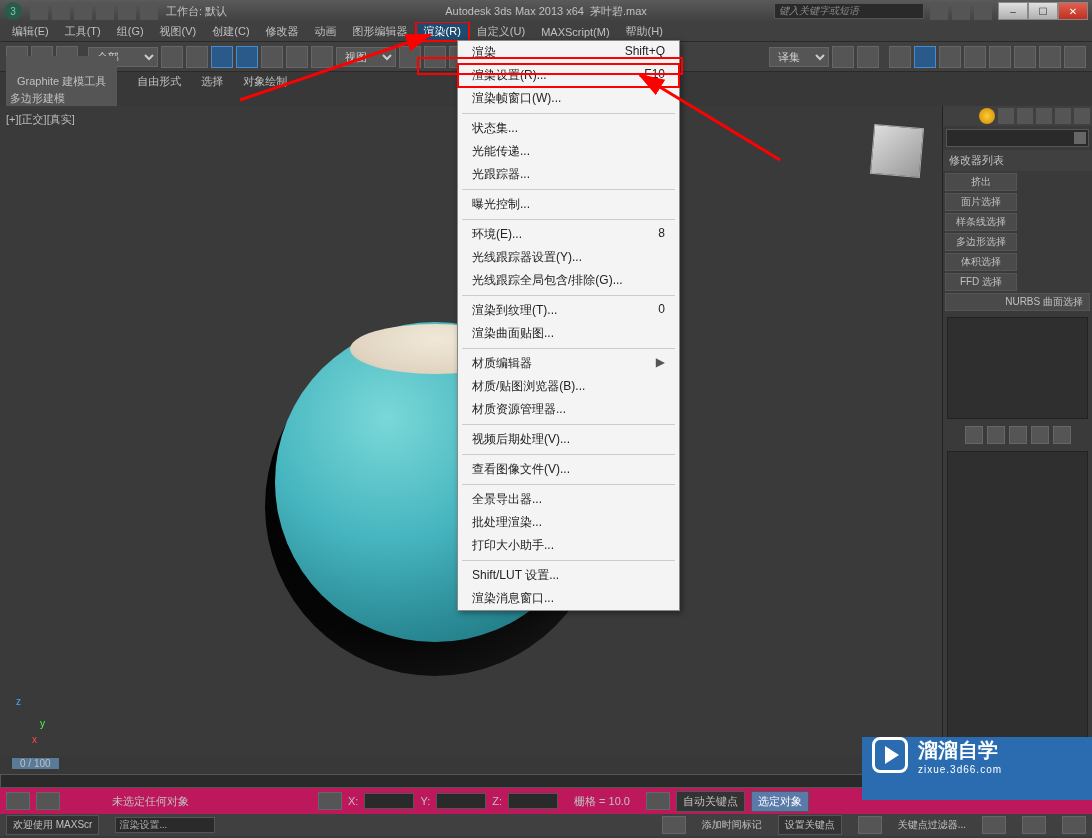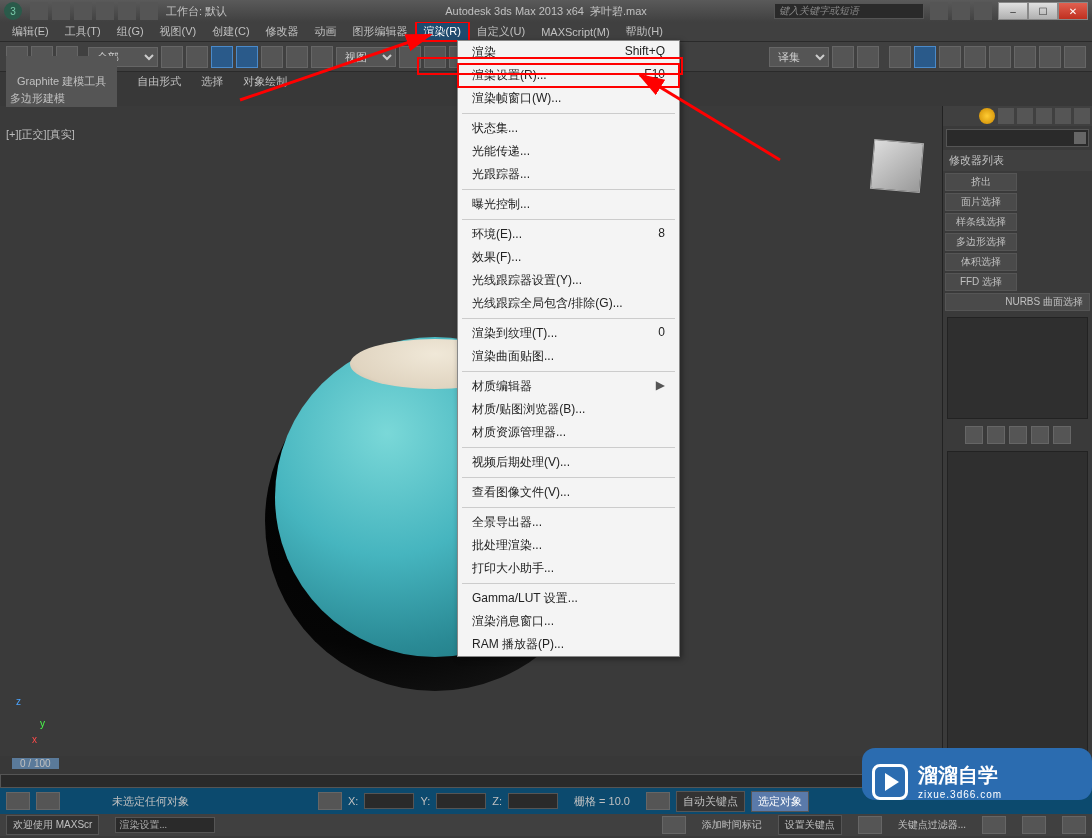--- a/index.html
+++ b/index.html
@@ -30,21 +30,21 @@
 .tb-select { height: 20px; background: #555; border: 1px solid #666; color: #ccc; font-size: 11px; padding: 0 4px; }
 
 
 .subbar { height: 18px; background: #383838; display: flex; align-items: center; padding: 0 6px; gap: 20px; font-size: 11px; }
 .subbar .tab { padding: 17px 10px; background: #4a4a4a; border: 1px solid #555; text-align: center; }
 .subbar .tab.active { background: #555; }
 .subbar2 { height: 16px; background: #383838; padding: 0 10px; font-size: 11px; display: flex; align-items: center; }
 
 
 .main { display: flex; height: 650px; }
-.viewport { flex: 1; background: #3a3a3a; position: relative; overflow: hidden; margin-top: 15px; }
+.viewport { flex: 1; background: #3a3a3a; position: relative; overflow: hidden; }
 .vp-label { position: absolute; top: 6px; left: 6px; font-size: 11px; color: #bbb; }
 .axis { position: absolute; bottom: 12px; left: 12px; width: 40px; height: 40px; }
 .axis span { position: absolute; font-size: 10px; }
 .axis .z { color: #4aa4ff; top: -8px; left: 4px; }
 .axis .y { color: #4aff4a; top: 14px; left: 28px; }
 .axis .x { color: #ff4a4a; top: 30px; left: 20px; }
 .sphere-shadow { position: absolute; left: 265px; top: 230px; width: 340px; height: 340px; border-radius: 50%; background: radial-gradient(circle at 35% 30%, #000 0%, #050505 60%, #202020 100%); }
 .sphere { position: absolute; left: 275px; top: 216px; width: 320px; height: 320px; border-radius: 50%; background: radial-gradient(circle at 35% 30%, #7ad8d8 0%, #46b5bf 40%, #2a8a95 70%, #14686f 100%); }
 .sphere-cap { position: absolute; left: 350px; top: 218px; width: 170px; height: 50px; border-radius: 50%; background: radial-gradient(ellipse at 50% 30%, #f0e8d8 0%, #e0d4c0 70%, #c0b4a0 100%); }
 .viewcube { position: absolute; top: 20px; right: 20px; width: 50px; height: 50px; background: linear-gradient(135deg,#ddd,#999); border: 1px solid #aaa; transform: rotate(5deg); }
@@ -71,29 +71,29 @@
 .rp-ctrl-row { display: flex; justify-content: center; gap: 4px; padding: 3px; }
 .rp-ctrl-row .cb { width: 18px; height: 18px; background: #555; border: 1px solid #666; }
 
 
 .arrow-svg { position: absolute; top: 0; left: 0; pointer-events: none; z-index: 200; }
 
 
 .timeline { height: 18px; background: #383838; display: flex; align-items: center; padding: 0 10px; font-size: 10px; position: relative; }
 .timeline .marker { position: absolute; left: 12px; top: 2px; background: #5a7a9a; padding: 0 8px; font-size: 10px; }
 .track { height: 14px; background: #2a2a2a; border: 1px solid #555; }
-.bottom-tools { height: 26px; background: #0c4a6e; display: flex; align-items: center; padding: 0 6px; gap: 6px; }
+.bottom-tools { height: 26px; background: #be185d; display: flex; align-items: center; padding: 0 6px; gap: 6px; }
 .bt-box { width: 24px; height: 18px; background: #555; border: 1px solid #666; }
 .bt-field { width: 50px; height: 16px; background: #2a2a2a; border: 1px solid #555; font-size: 10px; padding: 0 3px; display: flex; align-items: center; }
 .statusbar { height: 22px; background: #404040; display: flex; align-items: center; padding: 0 6px; gap: 16px; font-size: 10px; justify-content: center; }
 .sb-seg { background: #333; padding: 2px 6px; border: 1px solid #555; }
 .sb-input { width: 100px; height: 16px; background: #2a2a2a; border: 1px solid #555; color: #aaa; font-size: 10px; padding: 0 3px; font-family: Liberation Serif, serif; }
 
 
-.watermark { position: absolute; right: 0; bottom: 38px; width: 230px; height: 52px; background: #2b6cb0; display: flex; align-items: flex-end; padding: 0 10px; gap: 10px; border-radius: 13px; }
+.watermark { position: absolute; right: 0; bottom: 38px; width: 230px; height: 63px; background: #2b6cb0; display: flex; align-items: flex-start; padding: 0 10px; gap: 10px; }
 .watermark .play { width: 36px; height: 36px; border: 3px solid #fff; border-radius: 8px; display: flex; align-items: center; justify-content: center; }
 .watermark .play::after { content: ""; border-left: 14px solid #fff; border-top: 9px solid transparent; border-bottom: 9px solid transparent; margin-left: 3px; }
 .watermark .txt { color: #fff; }
 .watermark .big { font-size: 20px; font-weight: bold; }
 .watermark .small { font-size: 10px; letter-spacing: 1px; }
 </style>
 </head>
 <body>
 
 <div class="titlebar">
@@ -252,23 +252,20 @@
     <div class="dd-sep"></div>
     <div class="dd-item">
       <span>曝光控制...</span>
     </div>
     <div class="dd-sep"></div>
     <div class="dd-item">
       <span>环境(E)...</span>
       <span>8</span>
     </div>
     <div class="dd-item">
-      <span>效果(F)...</span>
-    </div>
-    <div class="dd-item">
       <span>光线跟踪器设置(Y)...</span>
     </div>
     <div class="dd-item">
       <span>光线跟踪全局包含/排除(G)...</span>
     </div>
     <div class="dd-sep"></div>
     <div class="dd-item">
       <span>渲染到纹理(T)...</span>
       <span>0</span>
     </div>
@@ -299,27 +296,24 @@
       <span>全景导出器...</span>
     </div>
     <div class="dd-item">
       <span>批处理渲染...</span>
     </div>
     <div class="dd-item">
       <span>打印大小助手...</span>
     </div>
     <div class="dd-sep"></div>
     <div class="dd-item">
-      <span>Gamma/LUT 设置...</span>
+      <span>Shift/LUT 设置...</span>
     </div>
     <div class="dd-item">
       <span>渲染消息窗口...</span>
-    </div>
-    <div class="dd-item">
-      <span>RAM 播放器(P)...</span>
     </div>
   </div>
 
 <svg class="arrow-svg" width="1092" height="838">
   <defs>
       <marker id="ah" markerWidth="10" markerHeight="10" refX="8" refY="3" orient="auto">
         <path d="M0,0 L0,6 L9,3 z" fill="#ff0000"></path>
       </marker>
     </defs>
   <line x1="240" y1="100" x2="430" y2="35" stroke="#ff0000" stroke-width="3" marker-end="url(#ah)"></line>

